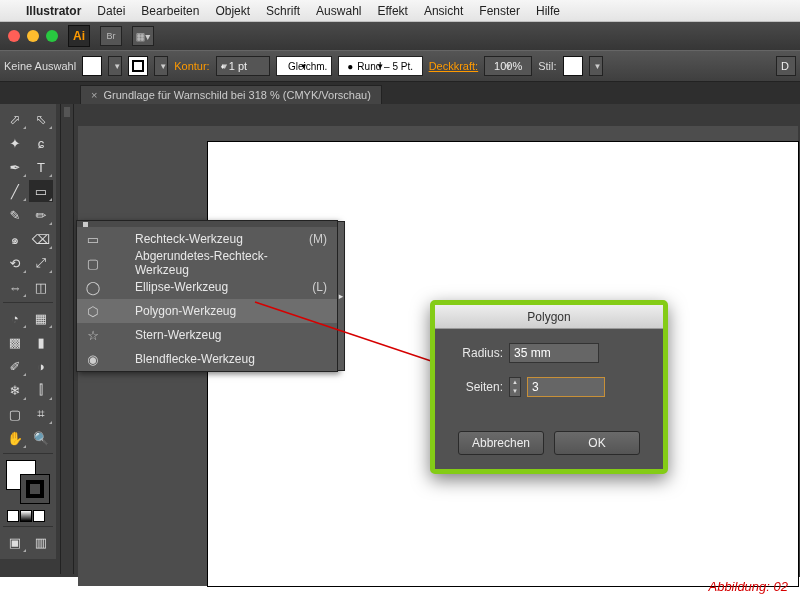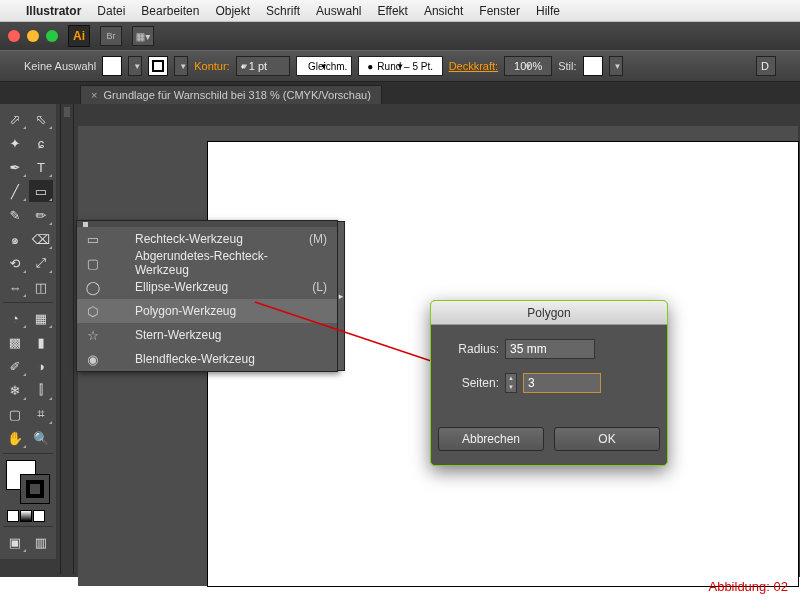--- a/index.html
+++ b/index.html
@@ -10,21 +10,21 @@
   .menubar .appname { font-weight:bold; }
   
   .appwin { position:absolute; top:22px; left:0; width:800px; height:555px; background:#3a3a3a; }
   .titlebar { height:28px; background:linear-gradient(#4a4a4a,#363636); display:flex; align-items:center; padding:0 8px; gap:10px;}
   .traffic { display:flex; gap:7px; }
   .traffic span { width:12px; height:12px; border-radius:50%; display:block; }
   .t-red{background:#ff5f57;} .t-yel{background:#febc2e;} .t-grn{background:#28c840;}
   .ai-logo { width:22px; height:22px; background:#2a2a2a; border:1px solid #111; display:flex; align-items:center; justify-content:center; color:#ff9a00; font-weight:bold; font-size:12px; }
   .titlebtn { width:22px; height:20px; background:#555; border:1px solid #222; }
   
-  .optbar { height:32px; background:linear-gradient(#555,#3f3f3f); border-top:1px solid #666; border-bottom:1px solid #222; display:flex; align-items:center; padding:0 24px; font-size:11px; color:#ddd; gap:6px; }
+  .optbar { height:32px; background:linear-gradient(#555,#3f3f3f); border-top:1px solid #666; border-bottom:1px solid #222; display:flex; align-items:center; padding:0 4px; font-size:11px; color:#ddd; gap:6px; }
   .optbar .label { color:#ddd; }
   .swatch { width:20px; height:20px; background:#fff; border:1px solid #111; }
   .swatch.stroke { background:#fff; position:relative; }
   .swatch.stroke::after{content:"";position:absolute;top:3px;left:3px;right:3px;bottom:3px;border:2px solid #000;}
   .dd { height:20px; background:#555; border:1px solid #222; display:flex; align-items:center; padding:0 4px; color:#eee; gap:4px;}
   .dd .arrow { font-size:8px; color:#ccc; }
   .stroke-style { width:56px; background:#fff; color:#000; justify-content:center; }
   .stroke-style .line{flex:1;height:2px;background:#000;}
   .brush-prev{width:85px;background:#fff;color:#000;font-size:10px;justify-content:center;}
   .pct { width:48px; justify-content:center; }
@@ -55,35 +55,35 @@
   .flyout { position:absolute; left:76px; top:198px; width:262px; background:#5a5a5a; border:1px solid #222; box-shadow:2px 2px 6px rgba(0,0,0,.5); font-size:12px; color:#e8e8e8; }
   .flyout .hdr { height:6px; background:#4a4a4a; display:flex; align-items:center; padding-left:6px;}
   .flyout .hdr .sq{width:5px;height:5px;background:#ccc;}
   .flyitem { display:flex; align-items:center; height:24px; padding:0 10px 0 8px; gap:10px; }
   .flyitem.hover { background:#6e6e6e; }
   .flyitem .ic { width:16px; text-align:center; color:#ccc; font-size:13px;}
   .flyitem .lbl { flex:1;margin-left:24px; }
   .flyitem .sc { color:#cfcfcf; }
   .flyout .side { position:absolute; right:-8px; top:0; bottom:0; width:8px; background:#5a5a5a; border:1px solid #222; display:flex;align-items:center;justify-content:center;color:#ddd;font-size:9px;}
   
-  .dialog { position:absolute; left:430px; top:278px; width:238px; background:#525252; border:1px solid #84cc16; box-shadow:0 6px 18px rgba(0,0,0,.5); border-radius:5px; overflow:hidden; }
+  .dialog { position:absolute; left:430px; top:278px; width:238px; background:#525252; border:5px solid #84cc16; box-shadow:0 6px 18px rgba(0,0,0,.5); border-radius:5px; overflow:hidden; }
   .dialog .dtitle { height:24px; background:linear-gradient(#eeeeee,#cfcfcf); color:#333; font-size:12px; text-align:center; line-height:24px; border-bottom:1px solid #999;}
   .dialog .dbody { padding:14px 16px 12px; font-size:12px; color:#e8e8e8; }
   .drow { display:flex; align-items:center; margin-bottom:14px; gap:6px;}
   .drow .dlab { width:52px; text-align:right; }
   .drow input { width:90px; height:20px; background:#666; border:1px solid #333; color:#fff; font-size:12px; padding:0 4px; }
   .drow .stepper { width:12px; height:20px; background:#666; border:1px solid #333; display:flex; flex-direction:column;}
   .drow .stepper span{flex:1;font-size:6px;color:#ddd;text-align:center;line-height:9px;}
   .drow.sides input { border:1px solid #c89038; width:78px;}
   .dbtns { display:flex; gap:10px; justify-content:center; padding:8px 0 14px;}
-  .dbtn { width:106px; height:24px; background:linear-gradient(#6a6a6a,#555); border:1px solid #2a2a2a; color:#eee; font-size:12px; border-radius:3px; cursor:pointer;}
+  .dbtn { width:86px; height:24px; background:linear-gradient(#6a6a6a,#555); border:1px solid #2a2a2a; color:#eee; font-size:12px; border-radius:3px; cursor:pointer;}
   
   .arrow { position:absolute; pointer-events:none; }
   
-  .caption { position:absolute; right:12px; bottom:6px; color:#d60000; font-size:13px; }
+  .caption { position:absolute; right:12px; bottom:6px; color:#d60000; font-size:13px;font-style:italic; }
 </style>
 </head>
 <body>
 
 <div class="menubar">
   <span class="apple"></span>
   <span class="appname">Illustrator</span>
   <span>Datei</span>
   <span>Bearbeiten</span>
   <span>Objekt</span>

